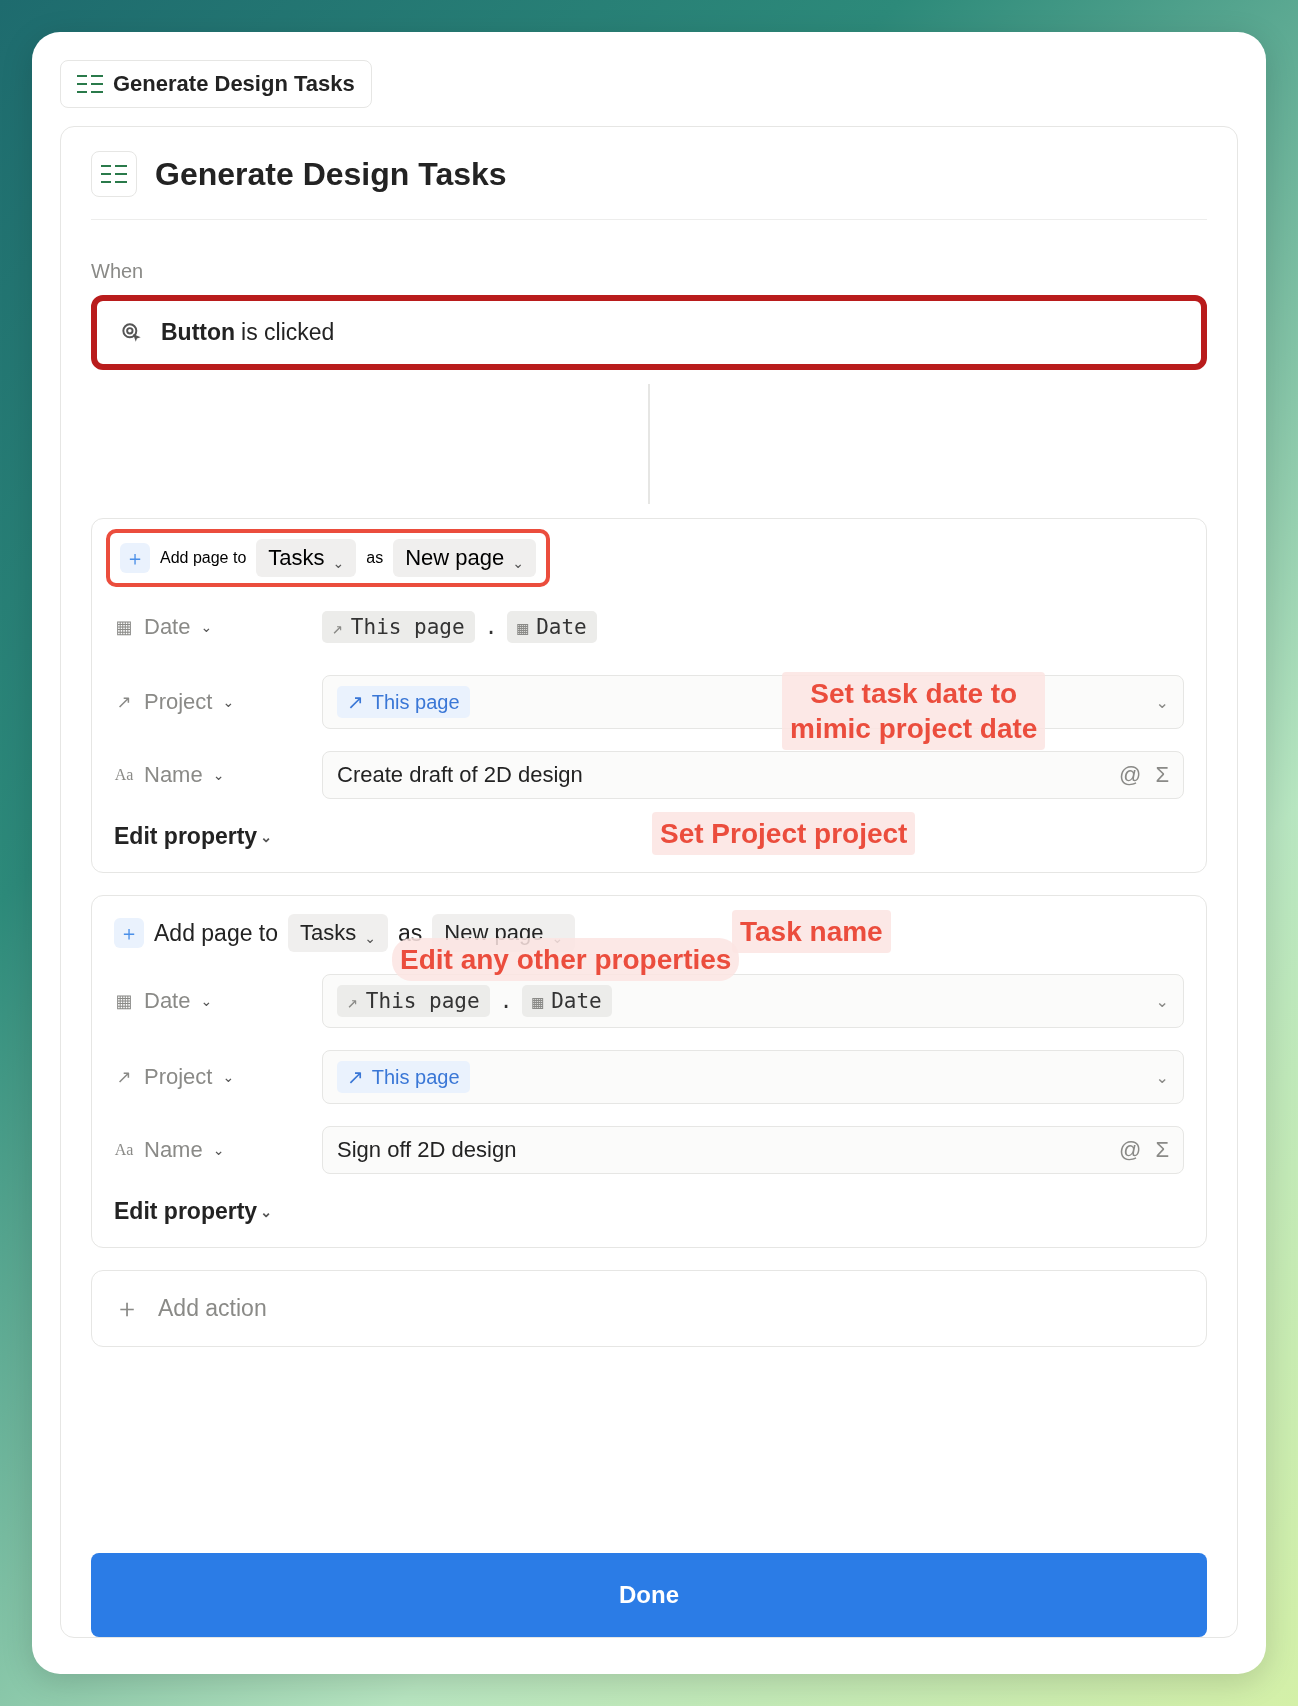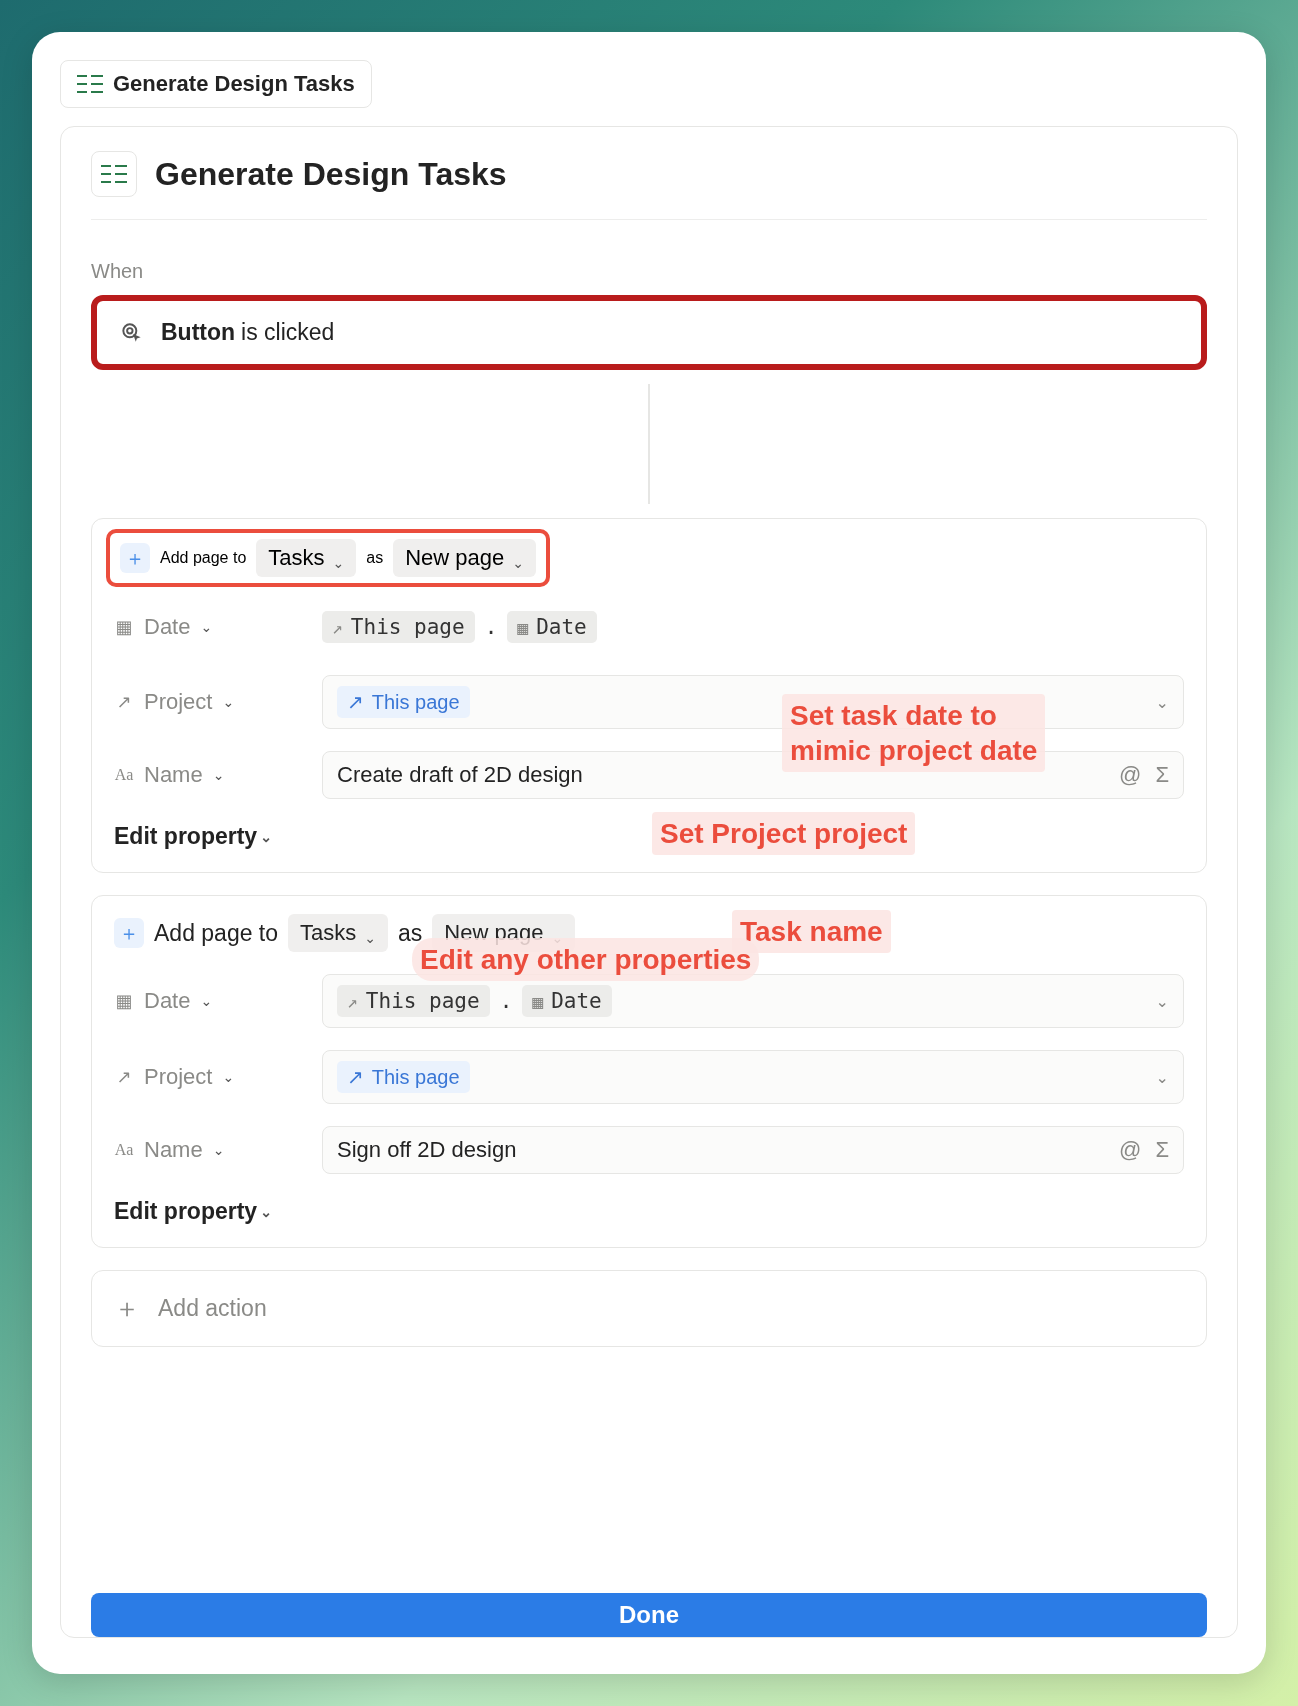--- a/index.html
+++ b/index.html
@@ -212,21 +212,21 @@
   color: #8a8a87;
   font-size: 23px;
   margin-bottom: 26px;
 }
 .plus-gray { font-size: 26px; color:#8a8a87; font-weight:300; }
 .done-btn {
   background: #2b7ce6;
   color: #fff;
   border: none;
   border-radius: 8px;
-  padding: 8px;
+  padding: 28px;
   font-size: 24px;
   font-weight: 600;
   margin-top: auto;
   cursor: pointer;
 }
 
 .anno {
   position: absolute;
   color: #eb4d3d;
   background: rgba(252,228,226,.85);
@@ -421,18 +421,18 @@
     </div>
 
     <div class="add-action-card">
       <span class="plus-gray">＋</span>
       <span>Add action</span>
     </div>
 
     <button class="done-btn">Done</button>
   </div>
 
-  <div class="anno" style="top:662px; left:750px; white-space:pre;">Set task date to
+  <div class="anno" style="top:640px; left:750px; white-space:pre;text-align:center;">Set task date to
 mimic project date</div>
   <div class="anno" style="top:780px; left:620px;">Set Project project</div>
   <div class="anno" style="top:878px; left:700px;">Task name</div>
-  <div class="anno" style="top:906px; left:380px;border-radius:20px;">Edit any other properties</div>
+  <div class="anno" style="top:906px; left:360px;border-radius:20px;">Edit any other properties</div>
 </div>
 
 </body></html>

